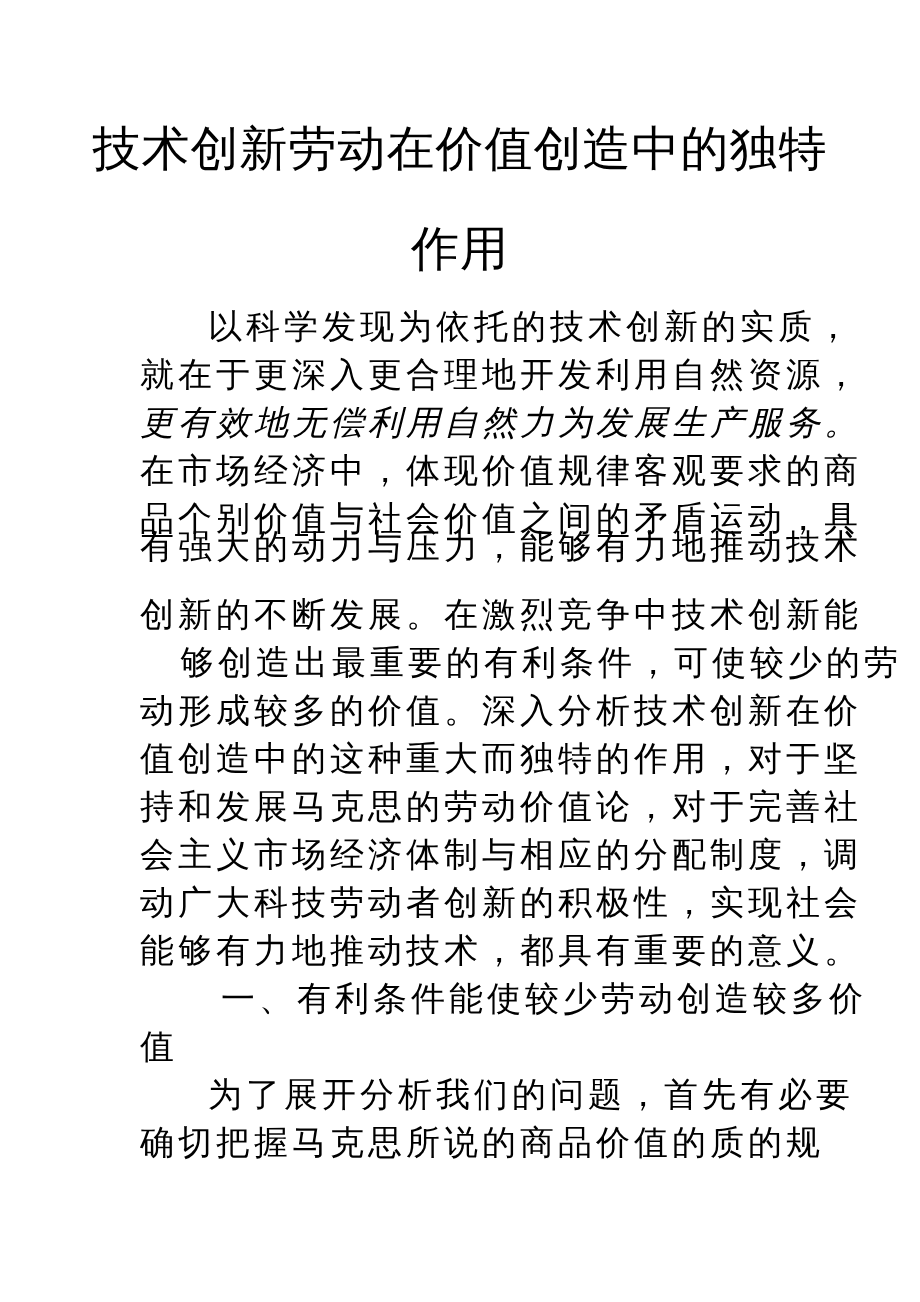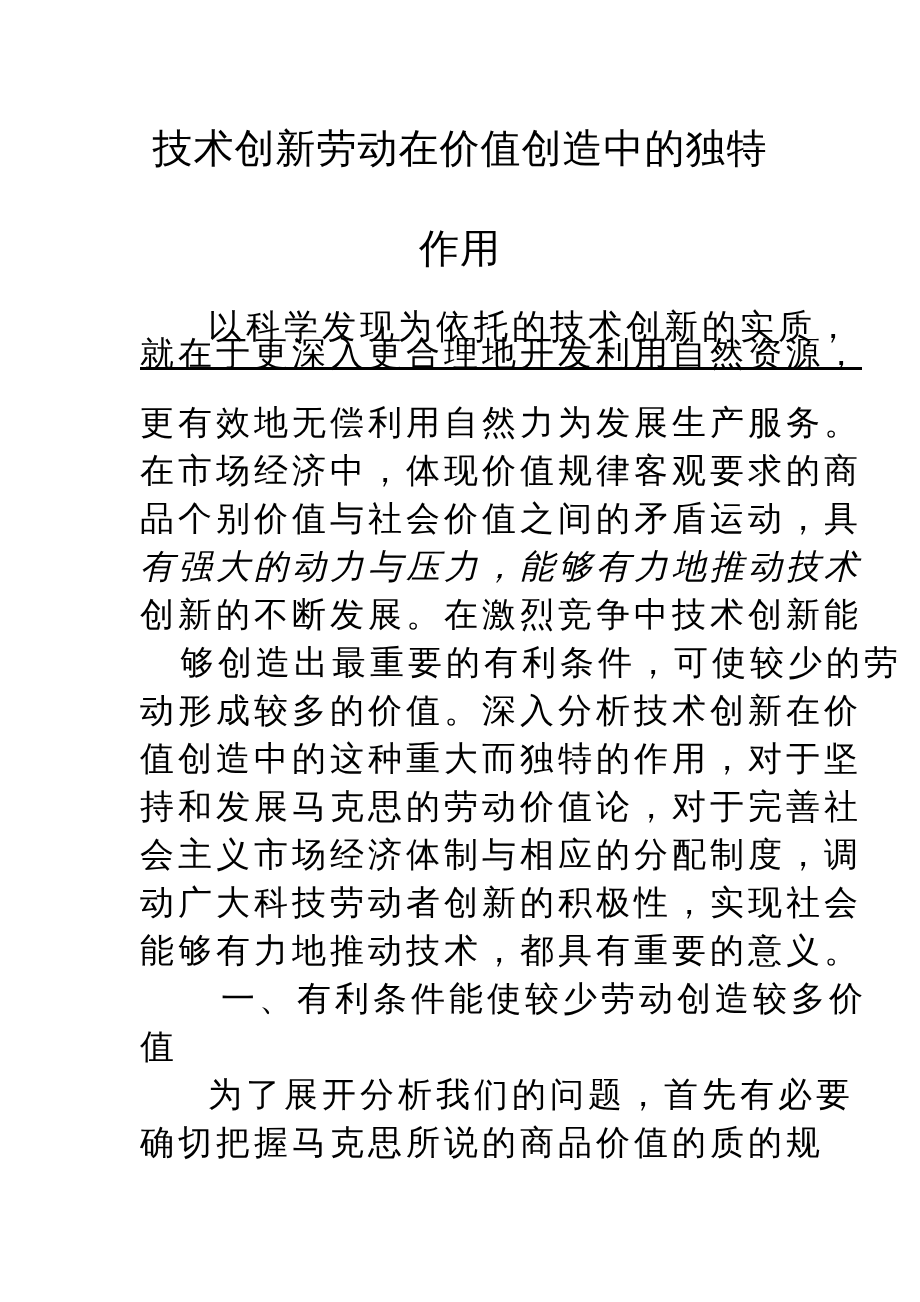--- a/index.html
+++ b/index.html
@@ -22,21 +22,21 @@
       width: 920px;
       height: 1302px;
       background: #ffffff;
     }
     .title-line {
       position: absolute;
       left: 0;
       width: 920px;
       text-align: center;
       font-family: "DejaVu Sans", "Liberation Sans", sans-serif;
-      font-size: 40px;
+      font-size: 48px;
       line-height: 48px;
       letter-spacing: 1px;
       white-space: nowrap;
     }
     .body-line {
       position: absolute;
       left: 140px;
       font-size: 34px;
       line-height: 48px;
       letter-spacing: 4px;
@@ -48,25 +48,25 @@
   </style>
 </head>
 <body>
 
 <div class="page">
 
   <div class="title-line" style="top:124px;">技术创新劳动在价值创造中的独特</div>
   <div class="title-line" style="top:196px;margin-top:28px;">作用</div>
 
   <div class="body-line indent" style="top:302px;">以科学发现为依托的技术创新的实质，</div>
-  <div class="body-line" style="top:329px;text-decoration:underline;">就在于更深入更合理地开发利用自然资源，</div>
-  <div class="body-line" style="top:398px;">更有效地无偿利用自然力为发展生产服务。</div>
+  <div class="body-line" style="top:350px;">就在于更深入更合理地开发利用自然资源，</div>
+  <div class="body-line" style="top:398px;font-style:italic;">更有效地无偿利用自然力为发展生产服务。</div>
   <div class="body-line" style="top:446px;">在市场经济中，体现价值规律客观要求的商</div>
   <div class="body-line" style="top:494px;">品个别价值与社会价值之间的矛盾运动，具</div>
-  <div class="body-line" style="top:542px;font-style:italic;">有强大的动力与压力，能够有力地推动技术</div>
+  <div class="body-line" style="top:522px;">有强大的动力与压力，能够有力地推动技术</div>
   <div class="body-line" style="top:590px;">创新的不断发展。在激烈竞争中技术创新能</div>
   <div class="body-line" style="top:638px;margin-left:40px;">够创造出最重要的有利条件，可使较少的劳</div>
   <div class="body-line" style="top:686px;">动形成较多的价值。深入分析技术创新在价</div>
   <div class="body-line" style="top:734px;">值创造中的这种重大而独特的作用，对于坚</div>
   <div class="body-line" style="top:782px;">持和发展马克思的劳动价值论，对于完善社</div>
   <div class="body-line" style="top:830px;">会主义市场经济体制与相应的分配制度，调</div>
   <div class="body-line" style="top:878px;">动广大科技劳动者创新的积极性，实现社会</div>
   <div class="body-line" style="top:926px;">能够有力地推动技术，都具有重要的意义。</div>
 
   <div class="body-line indent" style="top:974px;margin-left:13px;">一、有利条件能使较少劳动创造较多价</div>

